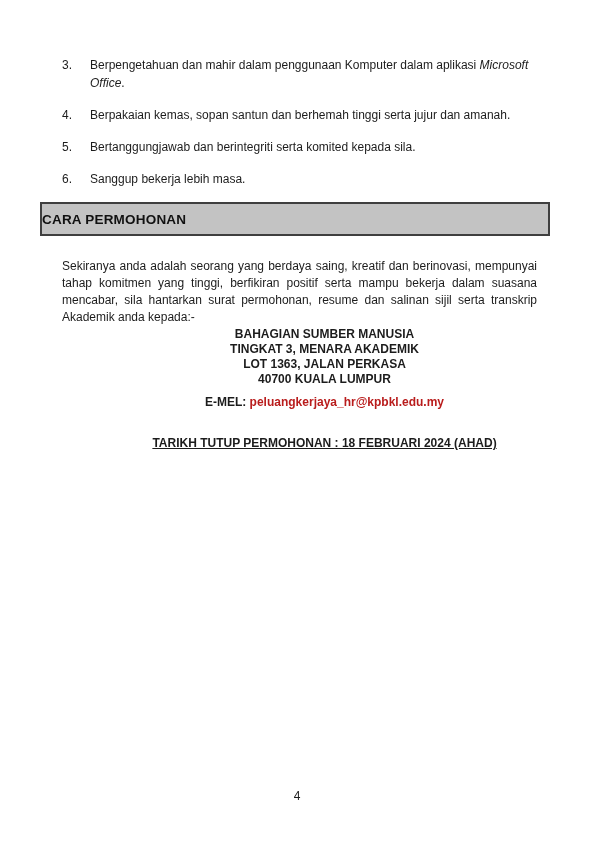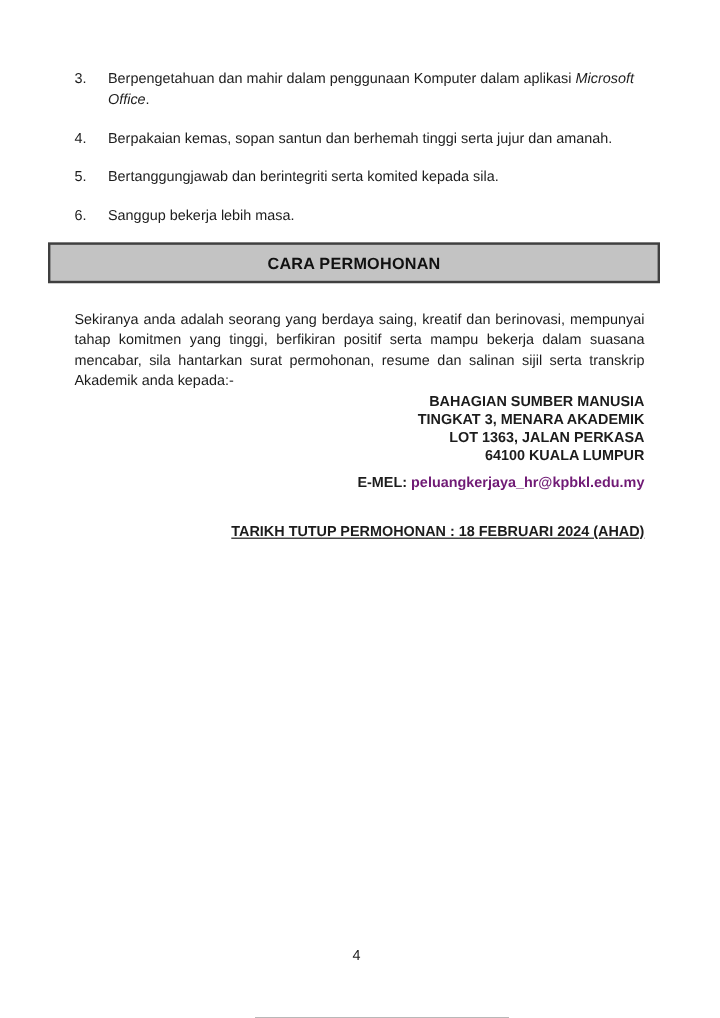--- a/index.html
+++ b/index.html
@@ -29,45 +29,45 @@
   .req-text .it { font-style: italic; }
   
   .section-box {
     margin: 12px 50px 0 40px;
     width: 510px;
     height: 34px;
     background: #c3c3c3;
     border: 2px solid #3f3f3f;
     display: flex;
     align-items: center;
-    justify-content: center;
+    justify-content: flex-start;
   }
   .section-box .title {
     font-weight: bold;
     font-size: 13.5px;
     letter-spacing: 0.2px;
     color: #111;
   }
   
   .intro {
     margin: 22px 63px 0 62px;
     text-align: justify;
     line-height: 17px;
   }
   
   .center-col {
     margin-left: 112px;
     margin-right: 63px;
-    text-align: right;
+    text-align: center;
     font-weight: bold;
   }
   .address-block { margin-top: 1px; line-height: 15px; }
   .email-line { margin-top: 8px; line-height: 15px; }
   .email-link {
-    color: #701a75;
+    color: #b91c1c;
     text-decoration: none;
     font-weight: bold;
     cursor: pointer;
   }
   .closing-line { margin-top: 26px; line-height: 15px; text-decoration: underline; }
   
   .page-number {
     position: absolute;
     top: 789px;
     left: 0;
@@ -103,21 +103,21 @@
   <div class="section-box">
     <span class="title">CARA PERMOHONAN</span>
   </div>
 
   <p class="intro">Sekiranya anda adalah seorang yang berdaya saing, kreatif dan berinovasi, mempunyai tahap komitmen yang tinggi, berfikiran positif serta mampu bekerja dalam suasana mencabar, sila hantarkan surat permohonan, resume dan salinan sijil serta transkrip Akademik anda kepada:-</p>
 
   <div class="center-col address-block">
     <div>BAHAGIAN SUMBER MANUSIA</div>
     <div>TINGKAT 3, MENARA AKADEMIK</div>
     <div>LOT 1363, JALAN PERKASA</div>
-    <div>64100 KUALA LUMPUR</div>
+    <div>40700 KUALA LUMPUR</div>
   </div>
 
   <div class="center-col email-line">
     <span>E-MEL:</span>
     <a class="email-link">peluangkerjaya_hr@kpbkl.edu.my</a>
   </div>
 
   <div class="center-col closing-line">TARIKH TUTUP PERMOHONAN : 18 FEBRUARI 2024 (AHAD)</div>
 
   <div class="page-number">4</div>

